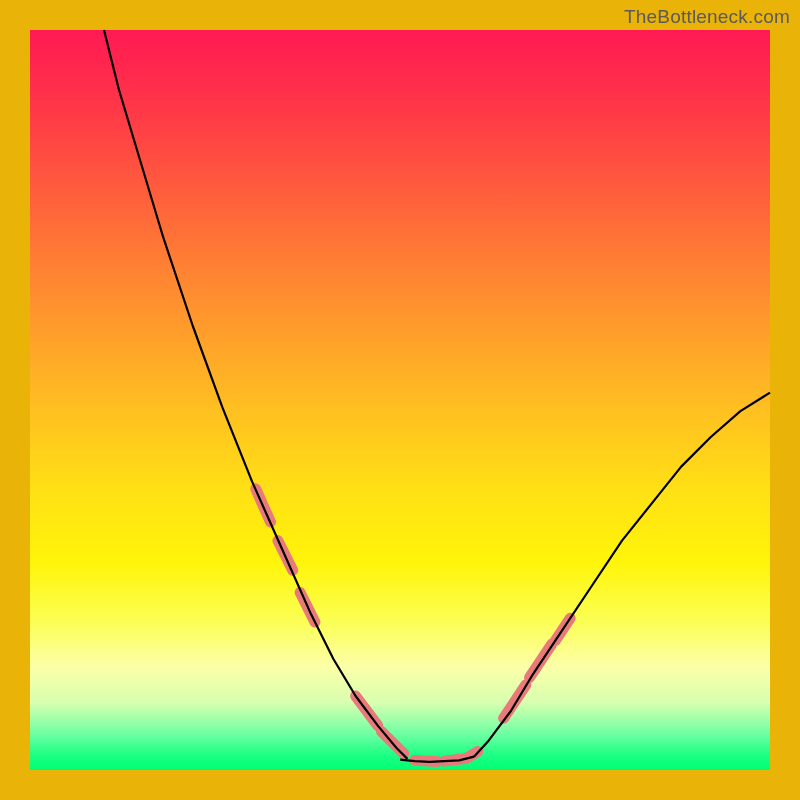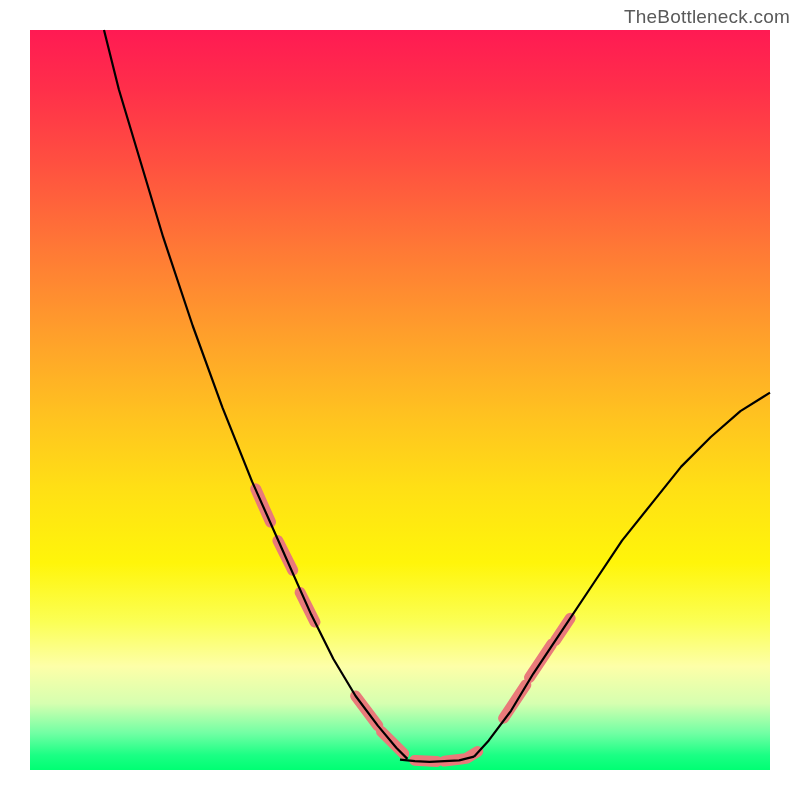--- a/index.html
+++ b/index.html
@@ -8,21 +8,21 @@
     width: 800px;
     height: 800px;
     overflow: hidden;
     background: #000;
     font-family: Arial, Helvetica, sans-serif;
   }
   .frame {
     position: relative;
     width: 800px;
     height: 800px;
-    background: #ffffff;
+    background: #eab308;
   }
   .plot-area {
     position: absolute;
     left: 30px;
     top: 30px;
     width: 740px;
     height: 740px;
     
     background: linear-gradient(
       to bottom,

